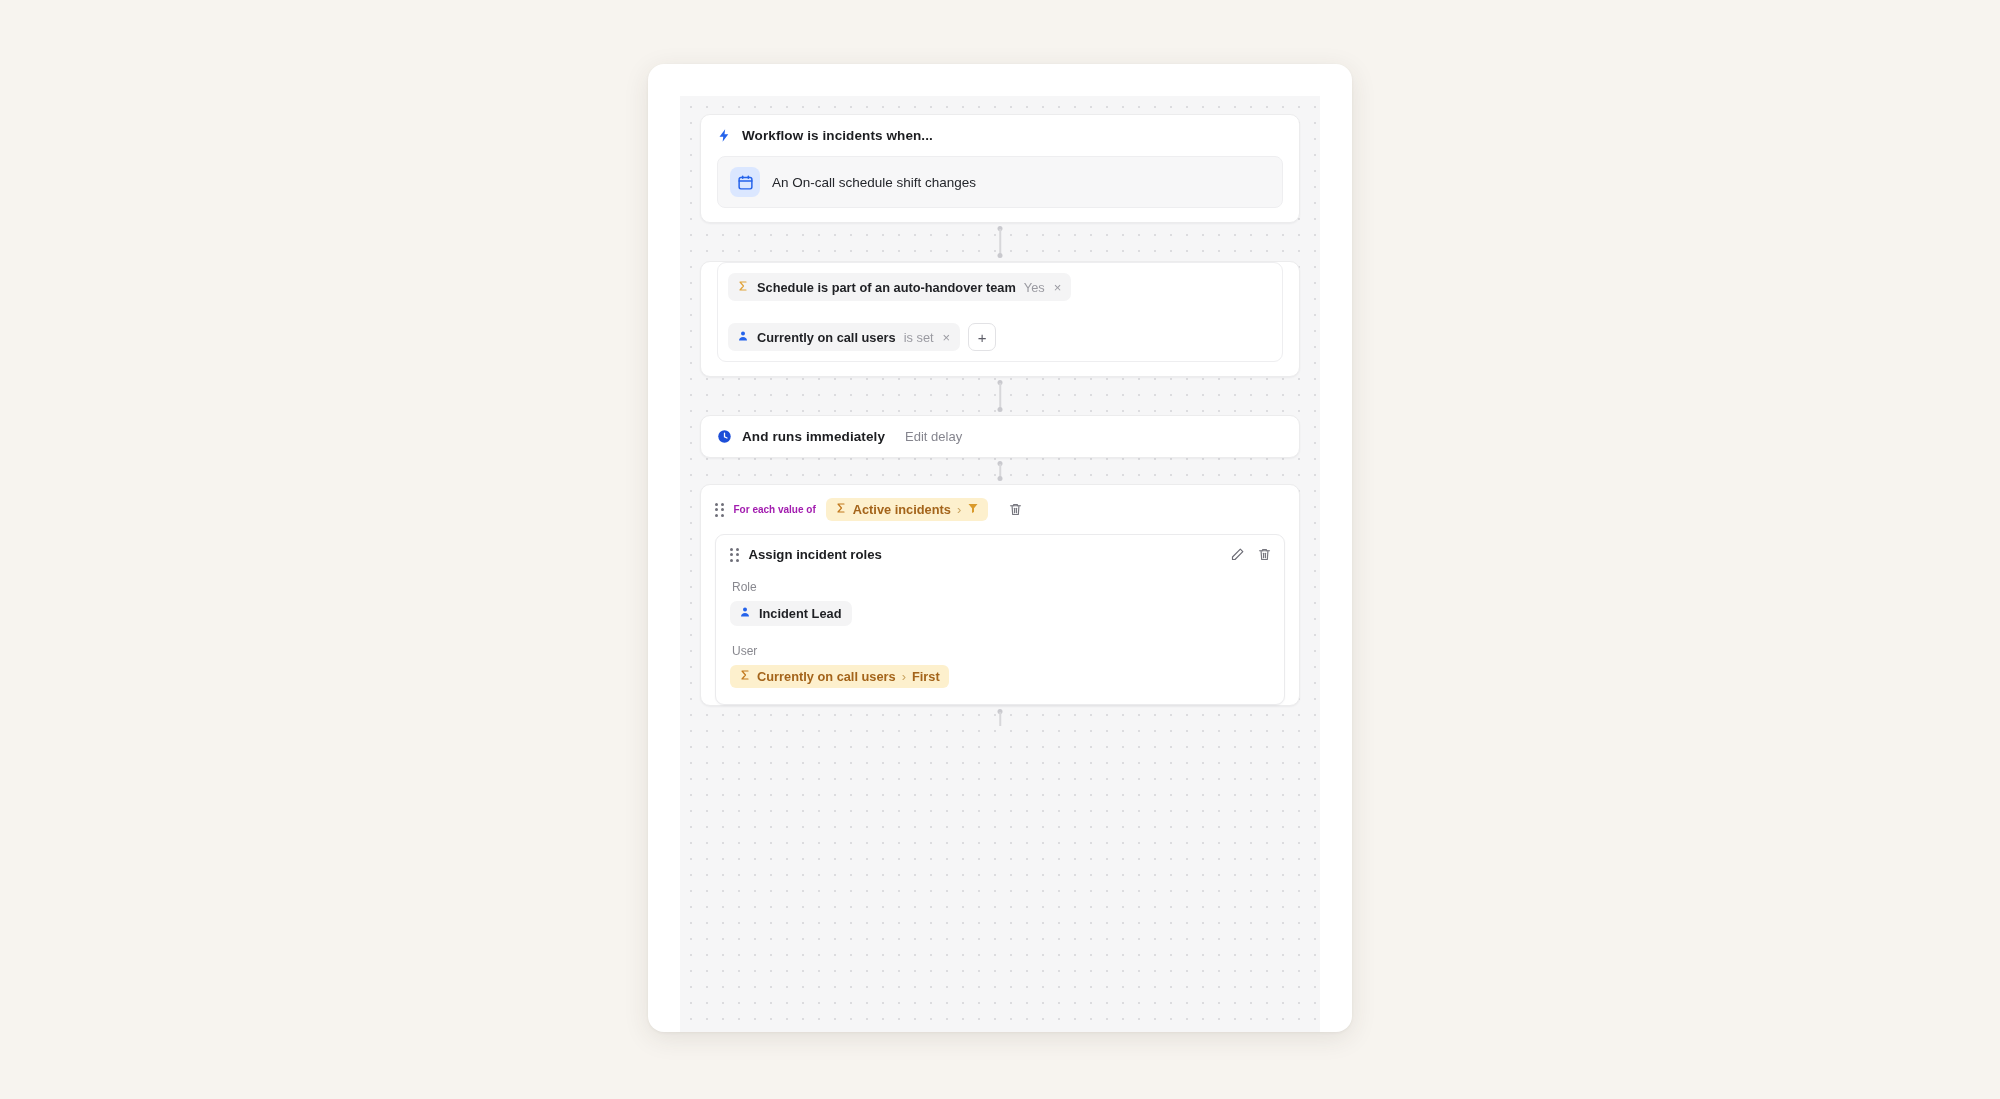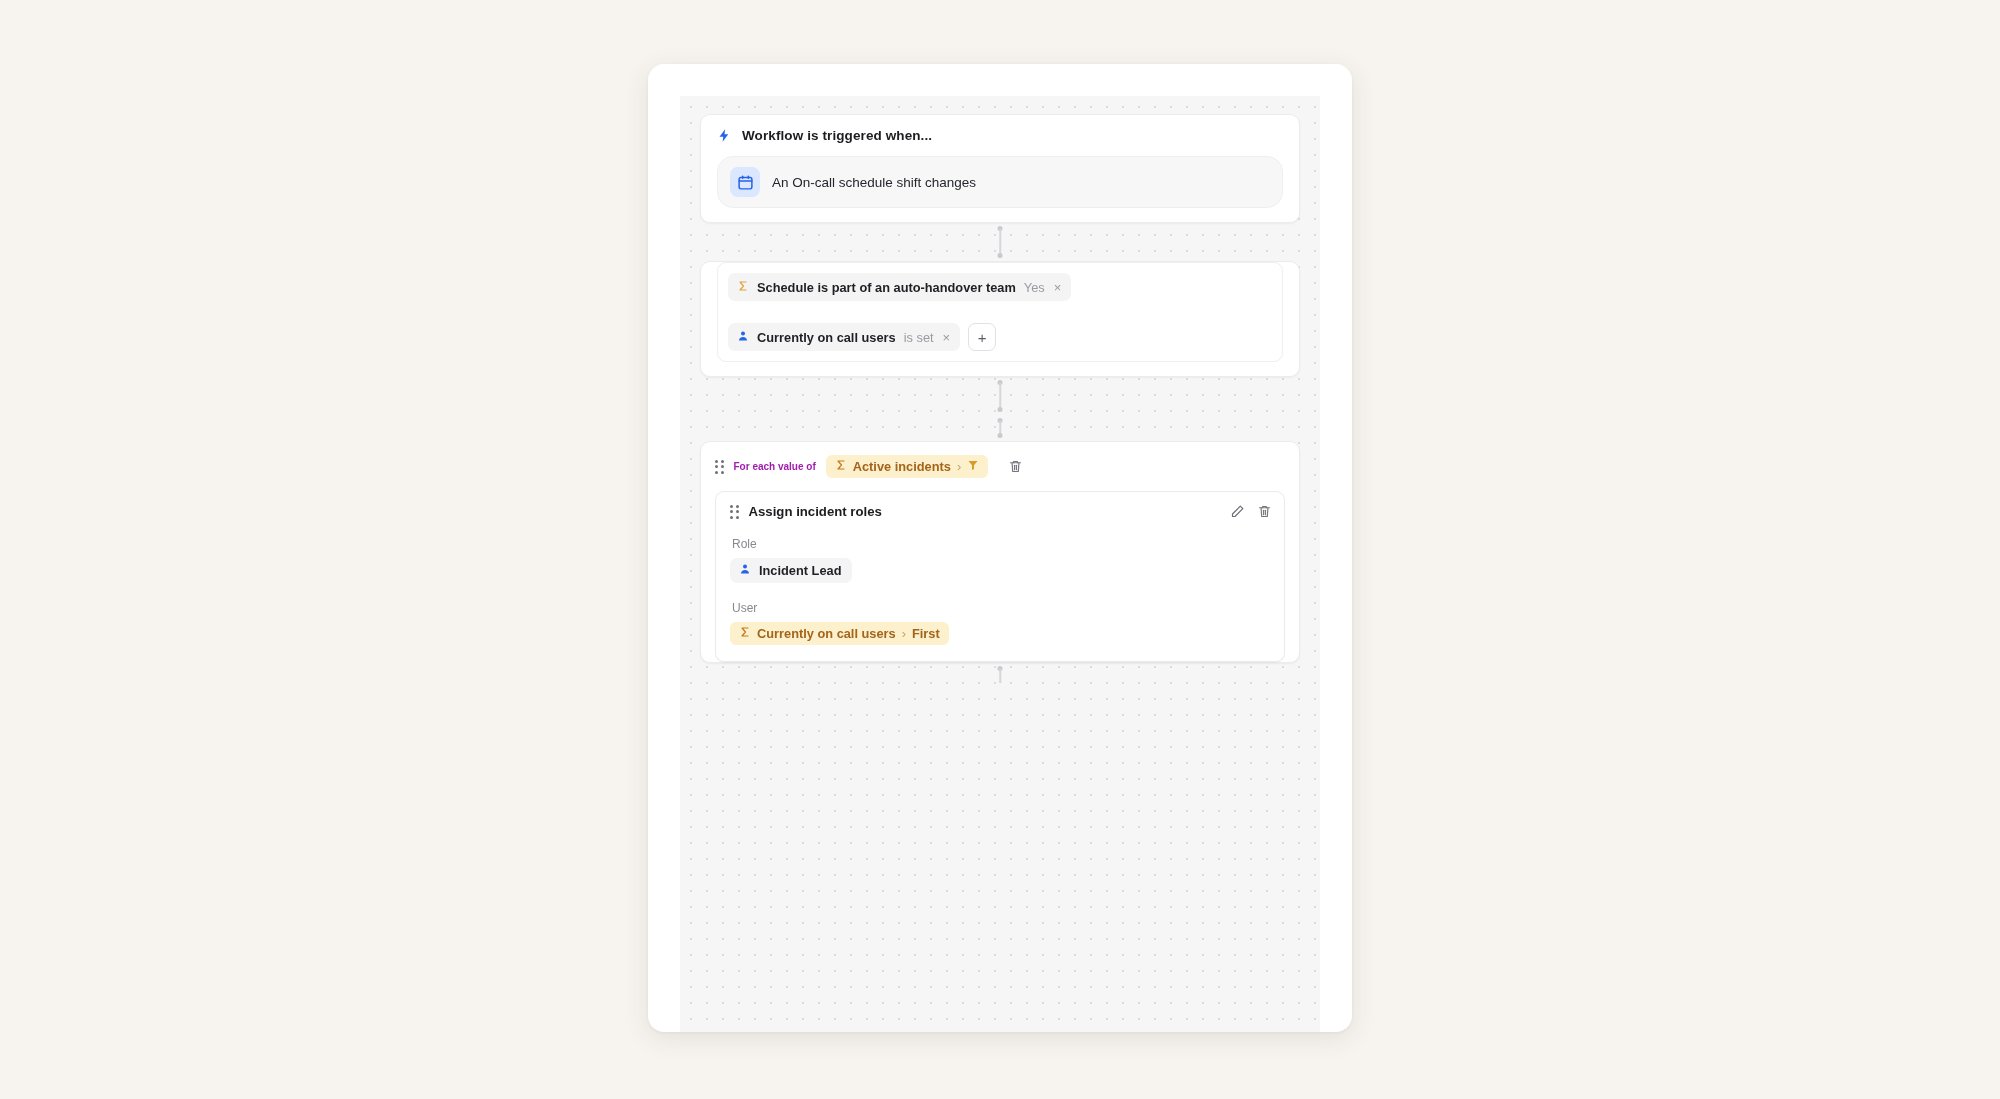--- a/index.html
+++ b/index.html
@@ -52,21 +52,21 @@
     letter-spacing: .1px;
   }
   .card-head .spacer { flex: 1; }
   .card-body { padding: 0 16px 14px 16px; }
 
   
   .trigger-row {
     display: flex; align-items: center; gap: 12px;
     background: #f7f7f8;
     border: 1px solid #eeeef0;
-    border-radius: 16px;
+    border-radius: 8px;
     padding: 10px 12px;
   }
   .icon-tile {
     width: 30px; height: 30px; border-radius: 8px;
     background: #dbe7ff;
     display: flex; align-items: center; justify-content: center;
     flex: none;
   }
   .trigger-label { font-size: 13.5px; color: #24262b; }
 
@@ -174,21 +174,21 @@
     <div class="canvas">
       <div class="inner">
 
         <div class="card">
           <div class="card-head">
             <span class="icon-btn">
               <svg width="15" height="15" viewBox="0 0 24 24" fill="#2563eb">
                   <path d="M13 2 4 14h6l-1 8 9-12h-6l1-8z"></path>
                 </svg>
             </span>
-            <span class="card-title">Workflow is triggered when...</span>
+            <span class="card-title">Workflow is incidents when...</span>
           </div>
           <div class="card-body">
             <div class="trigger-row">
               <span class="icon-tile">
                 <svg width="17" height="17" viewBox="0 0 24 24" fill="none" stroke="#2563eb" stroke-width="2.1" stroke-linecap="round">
                   <rect x="3" y="5" width="18" height="16" rx="2.5"></rect>
                   <path d="M3 10h18"></path>
                     <path d="M8 3v3"></path>
                     <path d="M16 3v3"></path>
                 </svg>
@@ -239,20 +239,31 @@
             </div>
           </div>
         </div>
 
         <div class="connector">
           <div class="dot top"></div>
           <div class="line"></div>
           <div class="dot bottom"></div>
         </div>
 
+        <div class="card delay-card">
+          <span class="icon-btn">
+            <svg width="15" height="15" viewBox="0 0 24 24">
+              <circle cx="12" cy="12" r="10" fill="#1d4ed8"></circle>
+              <path d="M12 6.5v6l4 2" stroke="#fff" stroke-width="2" stroke-linecap="round" fill="none"></path>
+            </svg>
+          </span>
+          <span class="card-title">And runs immediately</span>
+          <span class="spacer"></span>
+          <span class="edit-delay">Edit delay</span>
+        </div>
 
         <div class="connector short">
           <div class="dot top"></div>
           <div class="line"></div>
           <div class="dot bottom"></div>
         </div>
 
         <div class="card">
           <div class="loop-head">
             <span class="drag-dots">

